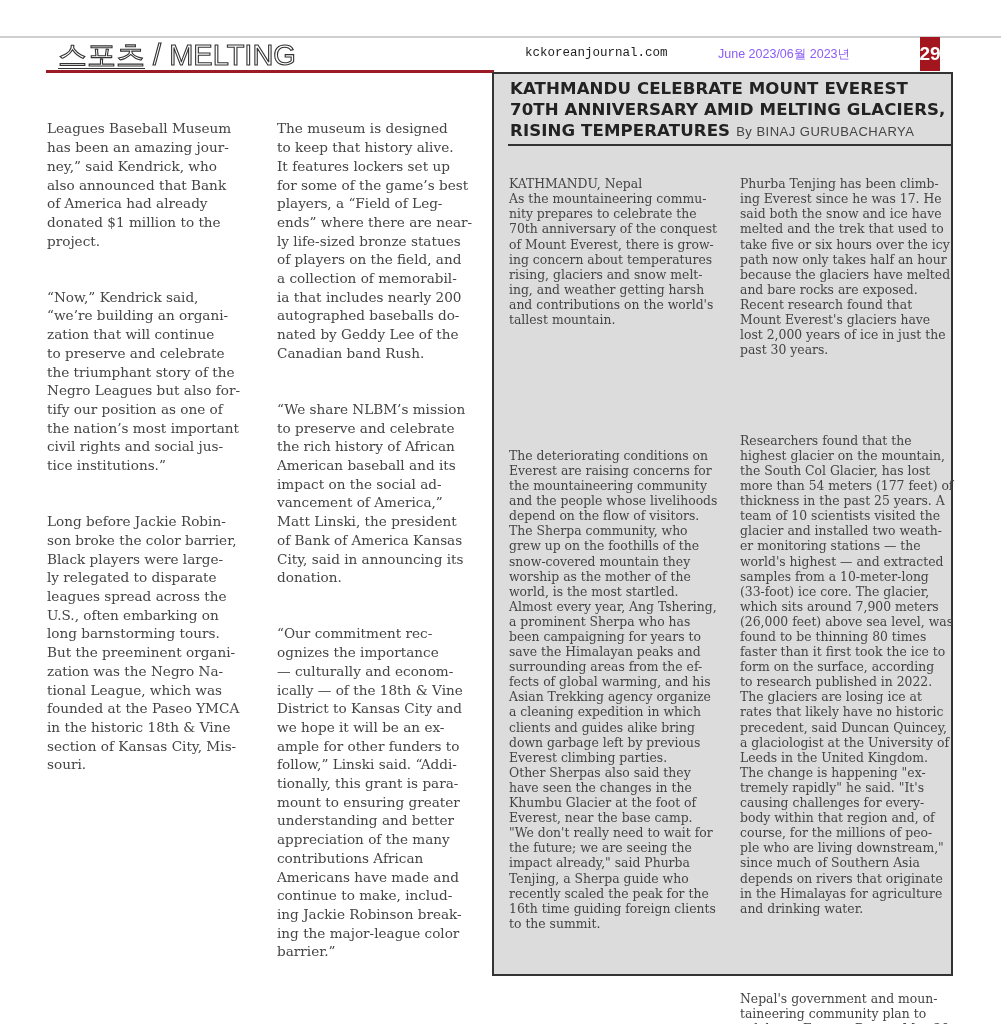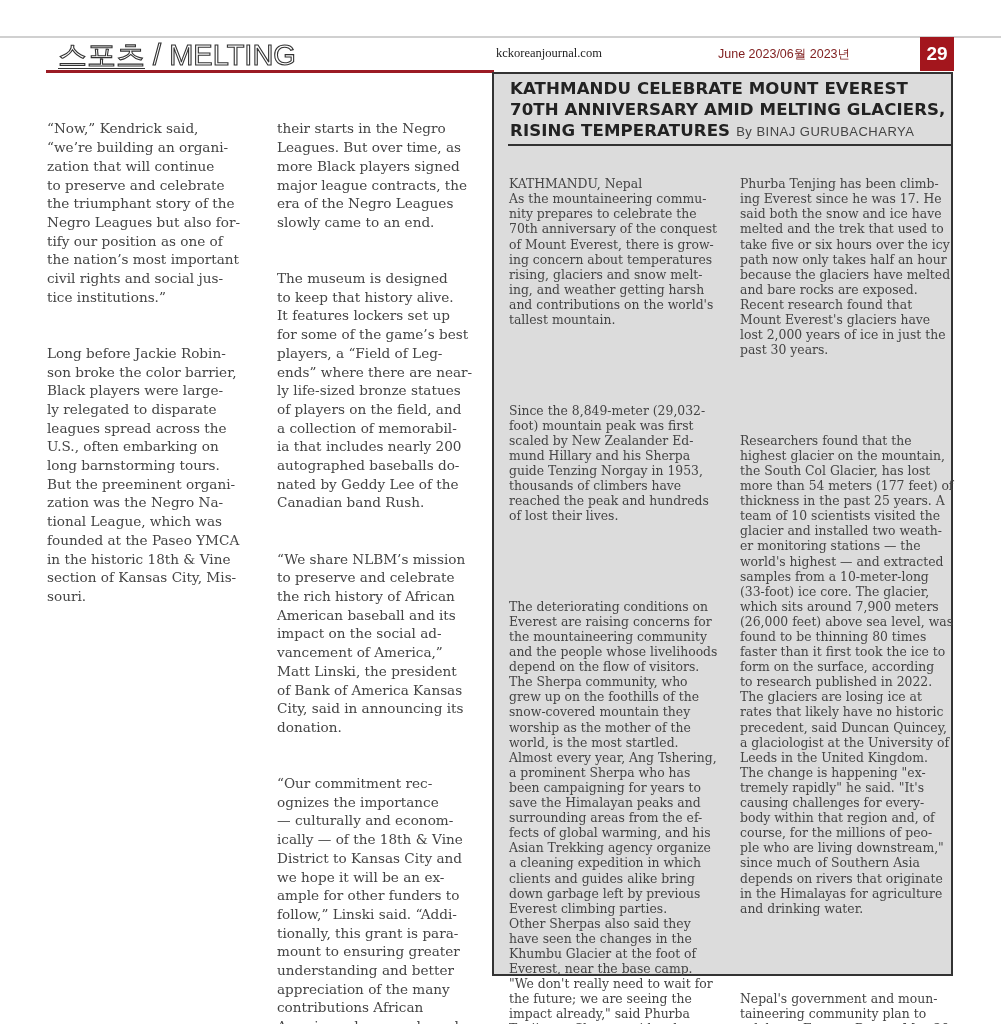--- a/index.html
+++ b/index.html
@@ -4,23 +4,23 @@
 <style>
   html, body { margin: 0; padding: 0; background: #ffffff; }
   body { width: 1001px; height: 1024px; position: relative; overflow: hidden;
          font-family: "DejaVu Serif", serif; color: #3a3a3a; }
   .topline { position: absolute; left: 0; top: 36px; width: 1001px; height: 2px; background: #d0d0d0; }
   .section-title { position: absolute; left: 58px; top: 38px; height: 32px; display: flex; align-items: flex-end;
          font-family: "Liberation Sans", sans-serif; font-size: 29px; letter-spacing: 0px;
          color: #ffffff; -webkit-text-stroke: 1.1px #333333; line-height: 30px; }
   .section-title .ko { text-decoration: underline; text-decoration-thickness: 1px; text-underline-offset: 3px; margin-top: 29px; }
   .redrule { position: absolute; left: 46px; top: 70px; width: 448px; height: 3px; background: #9b1b24; }
-  .site { position: absolute; left: 496px; top: 46px; font-family: Liberation Serif, serif; font-size: 12.5px; color: #222; }
-  .date { position: absolute; left: 718px; top: 46px; font-family: "Liberation Sans", sans-serif; font-size: 12.5px; color: #7f1d1d; }
-  .pagenum { position: absolute; left: 920px; top: 37px; width: 34px; height: 34px; background: #a3161d;
+  .site { position: absolute; left: 525px; top: 46px; font-family: Liberation Mono, monospace; font-size: 12.5px; color: #222; }
+  .date { position: absolute; left: 718px; top: 46px; font-family: "Liberation Sans", sans-serif; font-size: 12.5px; color: #8b5cf6; }
+  .pagenum { position: absolute; left: 920px; top: 37px; width: 20px; height: 34px; background: #a3161d;
              color: #fff; font-family: "Liberation Sans", sans-serif; font-weight: bold; font-size: 19px;
              display: flex; align-items: center; justify-content: center; }
   .col { position: absolute; font-size: 13.6px; line-height: 18.7px; color: #444; white-space: pre; }
   .col p { margin: 0; }
   .col-1 { left: 47px; top: 82px; width: 222px; }
   .col-2 { left: 277px; top: 82px; width: 214px; }
   .box { position: absolute; left: 492px; top: 72px; width: 461px; height: 904px; background: #dcdcdc;
          border: 2px solid #333; box-sizing: border-box; }
   .headline { position: absolute; left: 510px; top: 78px; width: 440px; font-family: "DejaVu Sans", sans-serif;
               font-weight: bold; font-size: 16.6px; line-height: 21px; color: #222; letter-spacing: 0.1px; }
@@ -40,20 +40,27 @@
   <span style="white-space:pre"> / </span>
   <span>MELTING</span>
 </div>
 <div class="redrule"></div>
 
 <div class="site">kckoreanjournal.com</div>
 <div class="date">June 2023/06월 2023년</div>
 <div class="pagenum">29</div>
 
 <div class="col col-1">
+  <p>Leagues Baseball Museum
+has been an amazing jour-
+ney,” said Kendrick, who
+also announced that Bank
+of America had already
+donated $1 million to the
+project.</p>
   <p>“Now,” Kendrick said,
 “we’re building an organi-
 zation that will continue
 to preserve and celebrate
 the triumphant story of the
 Negro Leagues but also for-
 tify our position as one of
 the nation’s most important
 civil rights and social jus-
 tice institutions.”</p>
@@ -68,26 +75,20 @@
 zation was the Negro Na-
 tional League, which was
 founded at the Paseo YMCA
 in the historic 18th &amp; Vine
 section of Kansas City, Mis-
 souri.</p>
   
 </div>
 
 <div class="col col-2">
-  <p>their starts in the Negro
-Leagues. But over time, as
-more Black players signed
-major league contracts, the
-era of the Negro Leagues
-slowly came to an end.</p>
   <p>The museum is designed
 to keep that history alive.
 It features lockers set up
 for some of the game’s best
 players, a “Field of Leg-
 ends” where there are near-
 ly life-sized bronze statues
 of players on the field, and
 a collection of memorabil-
 ia that includes nearly 200
@@ -135,28 +136,20 @@
 As the mountaineering commu-
 nity prepares to celebrate the
 70th anniversary of the conquest
 of Mount Everest, there is grow-
 ing concern about temperatures
 rising, glaciers and snow melt-
 ing, and weather getting harsh
 and contributions on the world's
 tallest mountain.</p>
   <div class="gap"></div>
-  <p>Since the 8,849-meter (29,032-
-foot) mountain peak was first
-scaled by New Zealander Ed-
-mund Hillary and his Sherpa
-guide Tenzing Norgay in 1953,
-thousands of climbers have
-reached the peak and hundreds
-of lost their lives.</p>
   <div class="gap"></div>
   <p>The deteriorating conditions on
 Everest are raising concerns for
 the mountaineering community
 and the people whose livelihoods
 depend on the flow of visitors.
 The Sherpa community, who
 grew up on the foothills of the
 snow-covered mountain they
 worship as the mother of the

